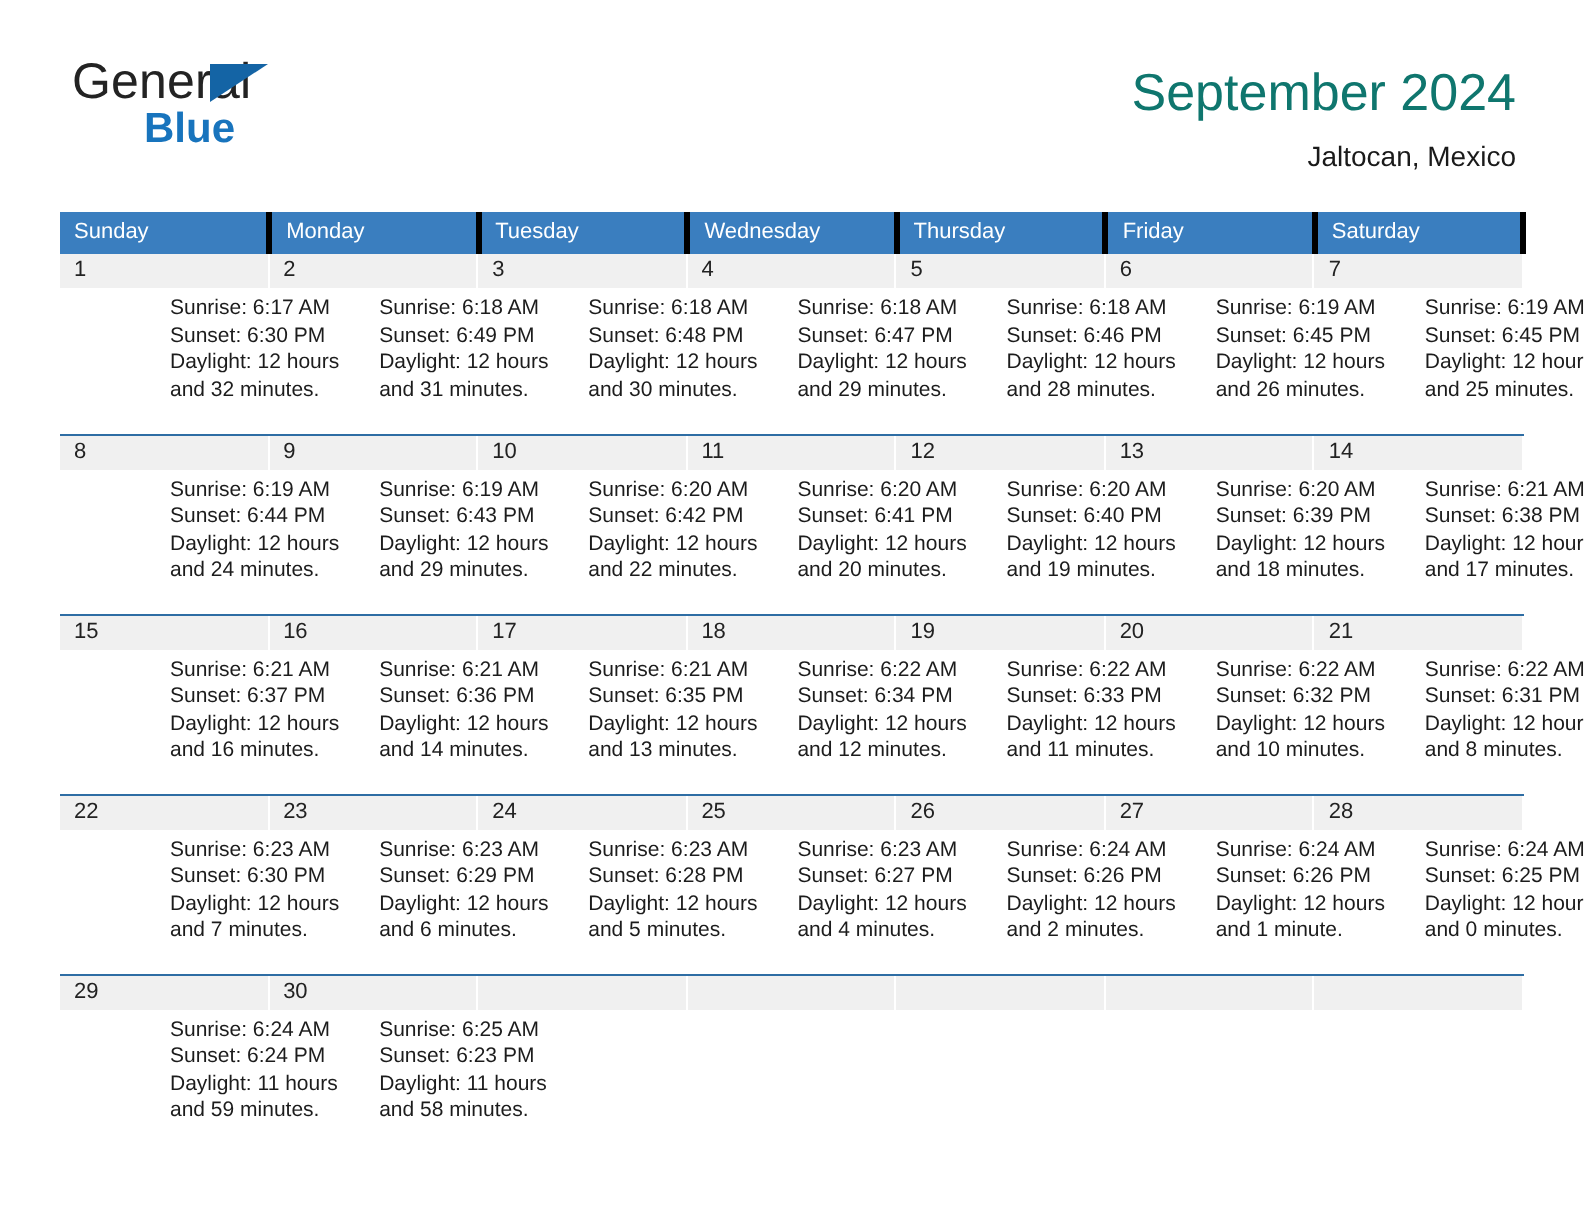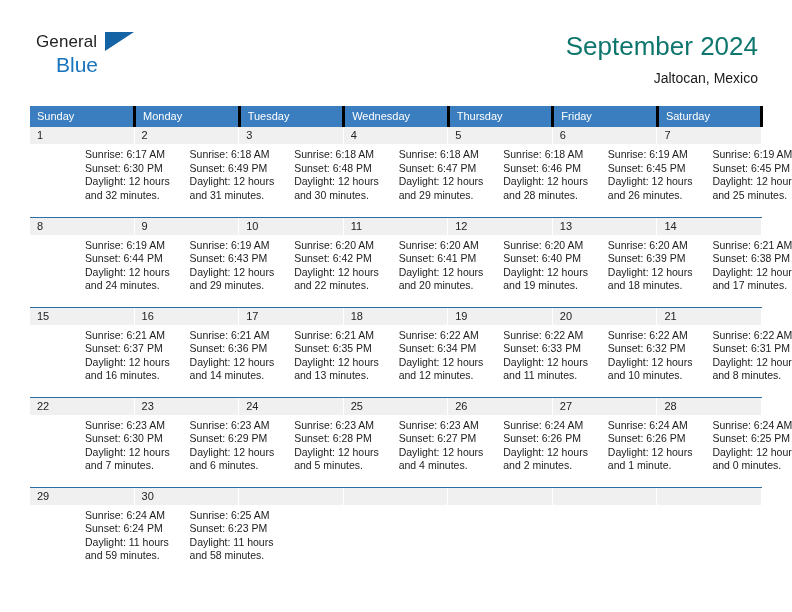--- a/index.html
+++ b/index.html
@@ -32,43 +32,43 @@
   }
   .brand {
     position: absolute;
     left: 36px;
     top: 30px;
     width: 200px;
     height: 48px;
   }
   .brand-line1 {
     position: relative;
-    font-size: 17px;
+    font-size: 25px;
     line-height: 23px;
     color: #232323;
     letter-spacing: 0.1px;
     font-weight: 400;
     height: 23px;
   }
   .brand-flag {
     position: absolute;
     left: 69px;
     top: 2px;
     width: 0;
     height: 0;
     border-left: 29px solid #1464a5;
     border-bottom: 19px solid transparent;
   }
   .brand-line2 {
     position: relative;
     font-size: 21px;
     line-height: 23px;
     color: #1874bd;
-    margin-left: 20px;
-    font-weight: 400;
+    margin-left: 36px;
+    font-weight: 700;
   }
 
   .title-block {
     position: absolute;
     right: 34px;
     top: 30px;
     text-align: right;
   }
   .cal-title {
     font-size: 26px;

